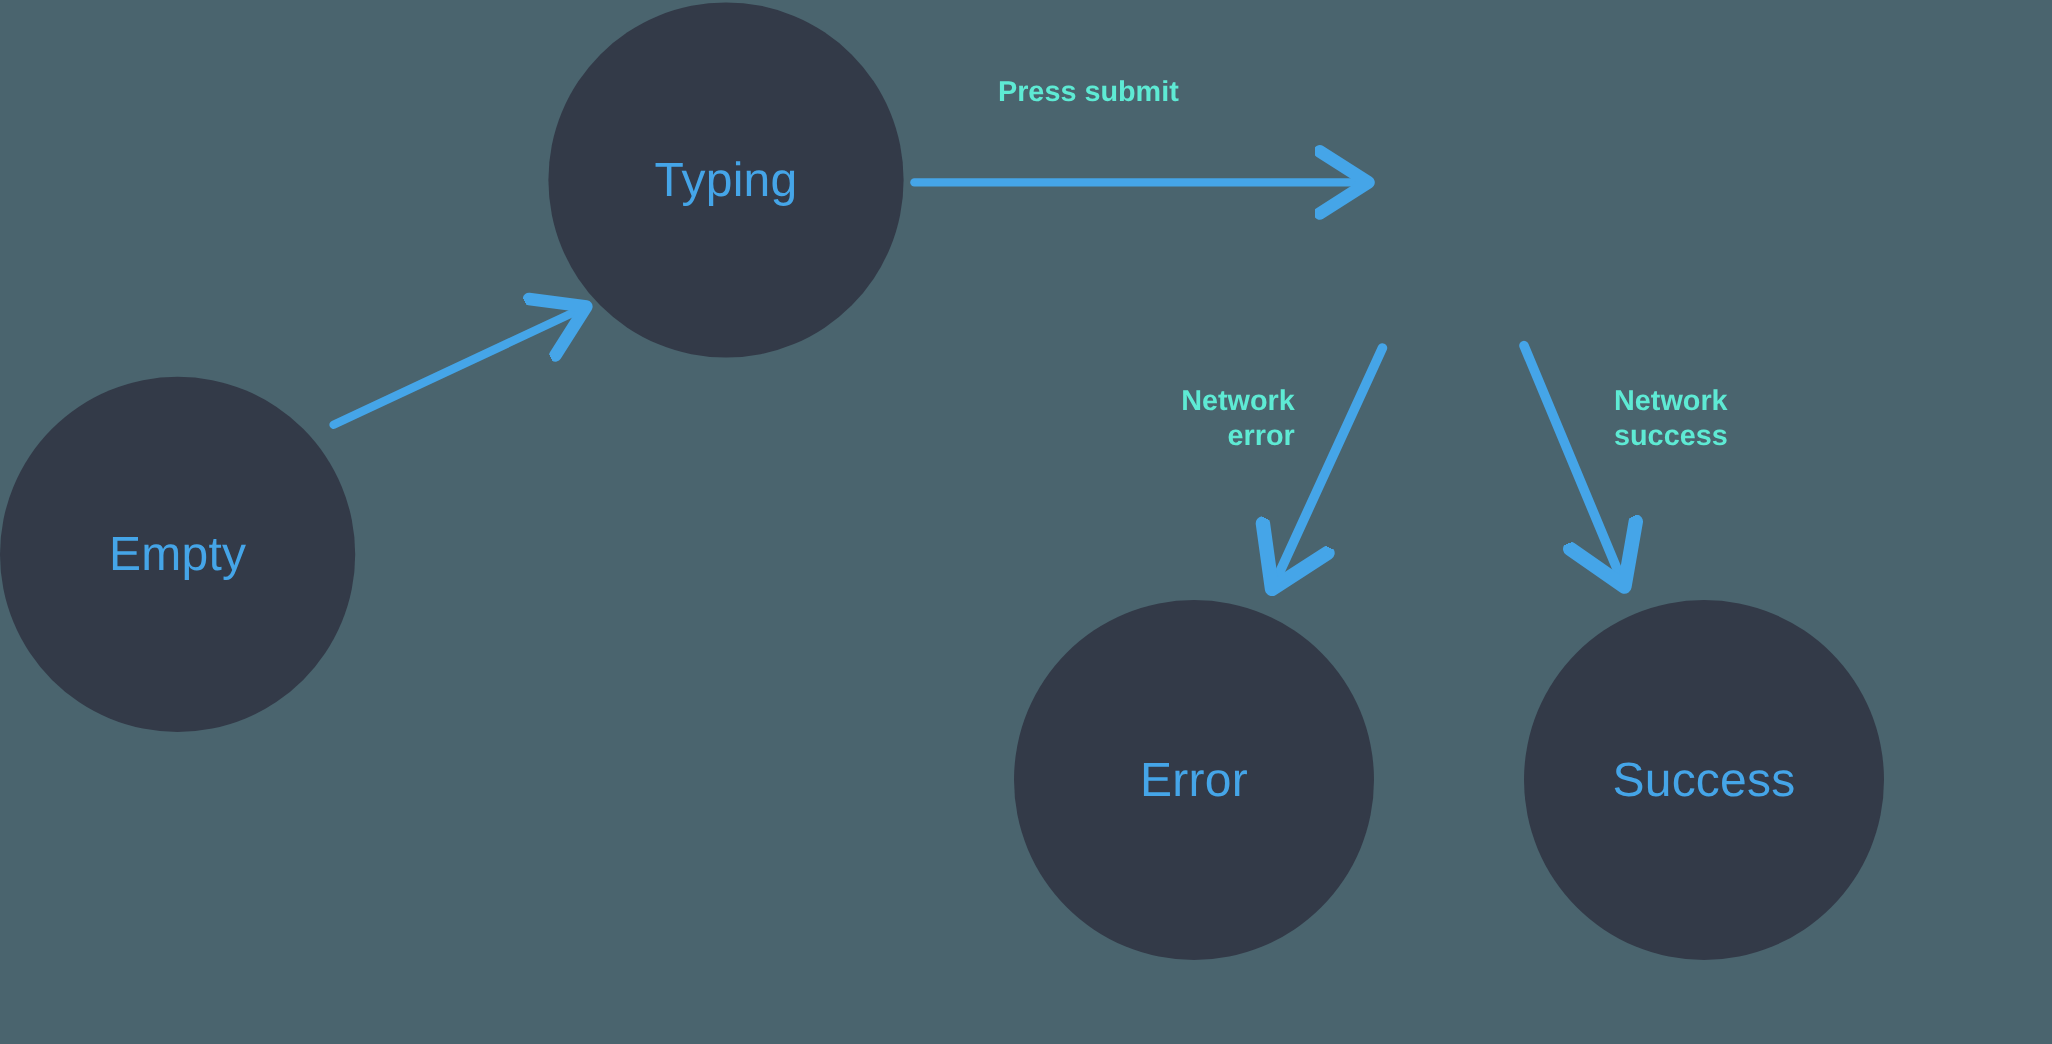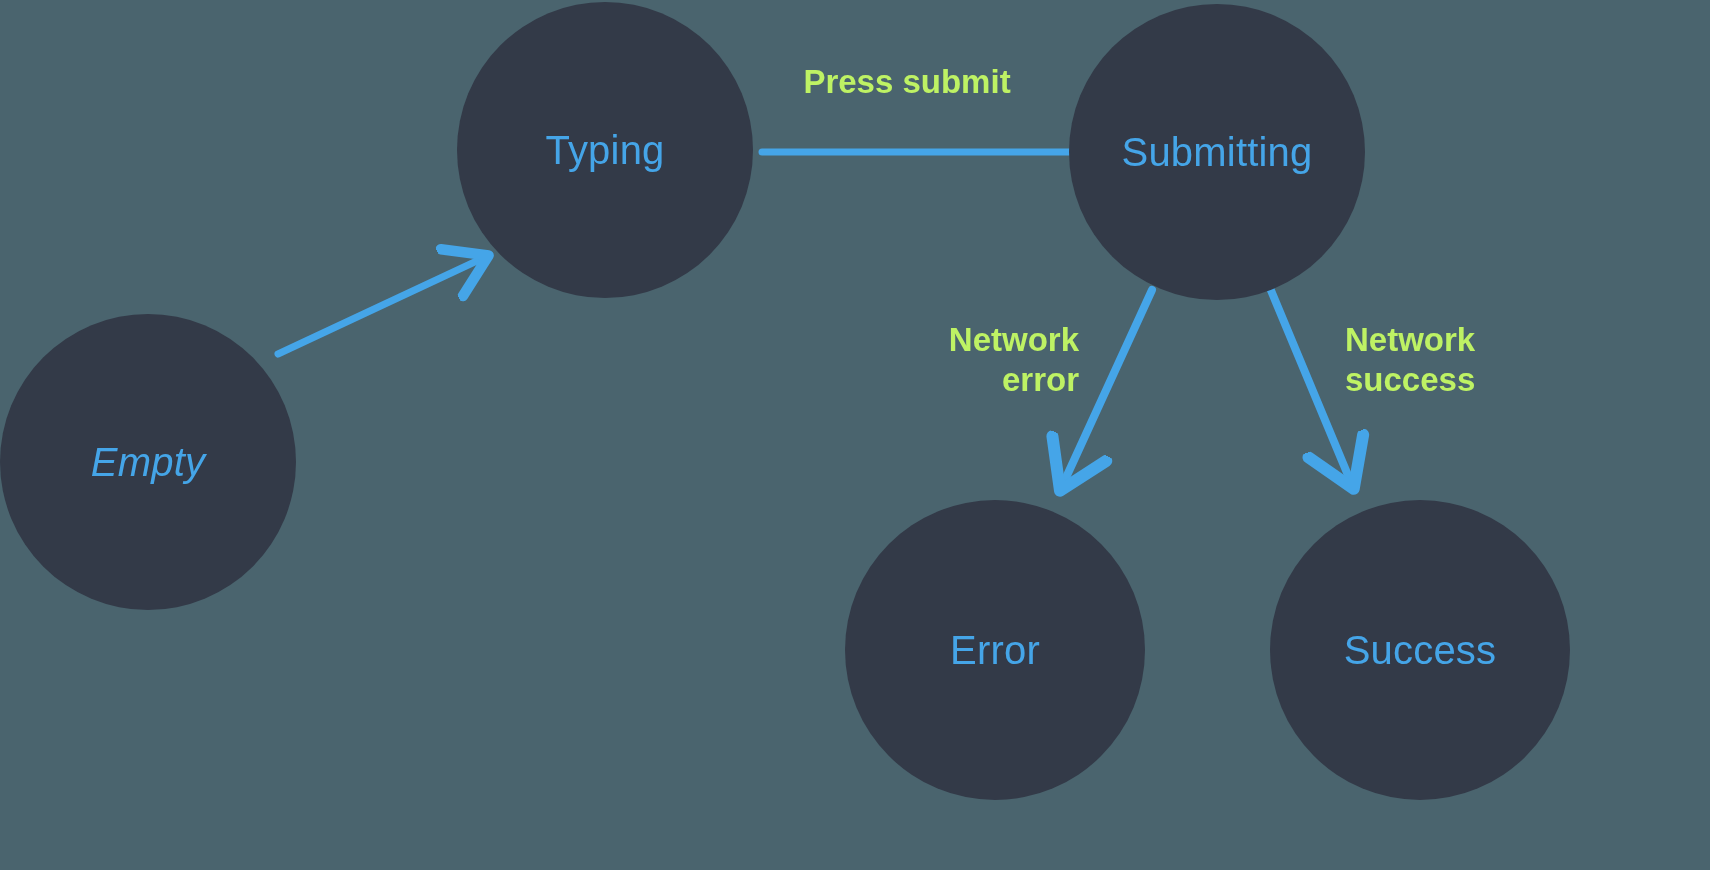--- a/index.html
+++ b/index.html
@@ -26,22 +26,22 @@
     color:#45a5e8;
     font-size:40px;
     font-weight:400;
     letter-spacing:0.2px;
     line-height:1;
     white-space:nowrap;
     user-select:none;
   }
   .edge-label {
     position:absolute;
-    color:#bef264;
-    font-size:33px;
+    color:#5eead4;
+    font-size:24px;
     font-weight:700;
     line-height:1.22;
     white-space:pre-line;
     user-select:none;
   }
   .el-center { text-align:center; }
   .el-right  { text-align:right; }
   .el-left   { text-align:left; }
   #edges {
     position:absolute;
@@ -64,31 +64,28 @@
 
     <line x1="278" y1="354" x2="481" y2="259" stroke="#45a5e8" stroke-width="7" stroke-linecap="round" marker-end="url(#ah)"></line>
 
     <line x1="762" y1="152" x2="1132" y2="152" stroke="#45a5e8" stroke-width="7" stroke-linecap="round" marker-end="url(#ah)"></line>
 
     <line x1="1152" y1="290" x2="1064" y2="482" stroke="#45a5e8" stroke-width="8" stroke-linecap="round" marker-end="url(#ah)"></line>
 
     <line x1="1270" y1="288" x2="1350" y2="480" stroke="#45a5e8" stroke-width="8" stroke-linecap="round" marker-end="url(#ah)"></line>
   </svg>
 
-  <div class="node" style="left:0px; top:314px; width:296px; height:296px;font-style:italic;">
+  <div class="node" style="left:0px; top:314px; width:296px; height:296px;">
     <span class="node-label">Empty</span>
   </div>
 
   <div class="node" style="left:457px; top:2px; width:296px; height:296px;">
     <span class="node-label">Typing</span>
   </div>
 
-  <div class="node" style="left:1069px; top:4px; width:296px; height:296px;">
-    <span class="node-label">Submitting</span>
-  </div>
 
   <div class="node" style="left:845px; top:500px; width:300px; height:300px;">
     <span class="node-label">Error</span>
   </div>
 
   <div class="node" style="left:1270px; top:500px; width:300px; height:300px;">
     <span class="node-label">Success</span>
   </div>
 
 

